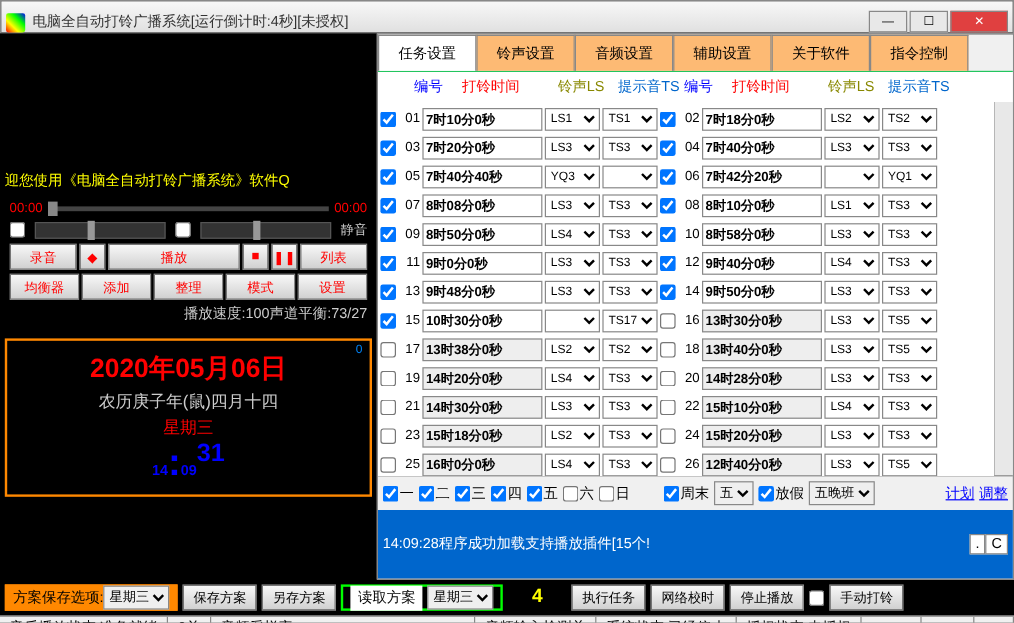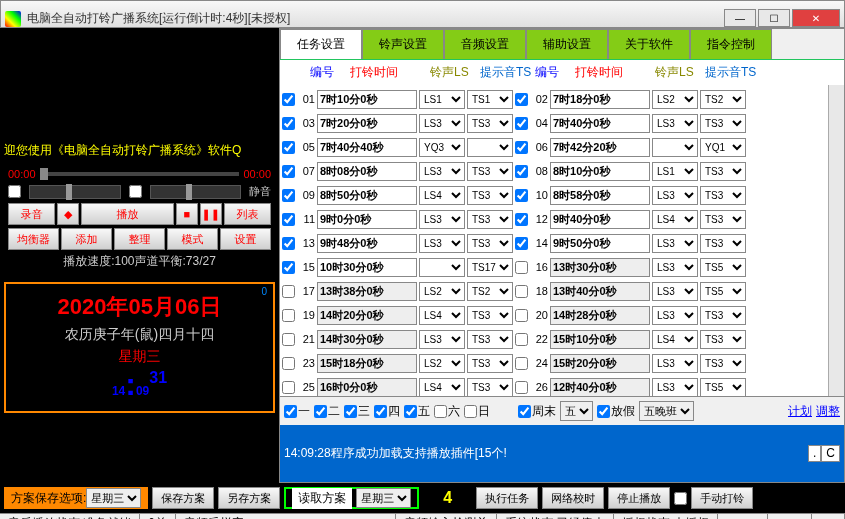--- a/index.html
+++ b/index.html
@@ -4,46 +4,46 @@
 <style>
 *{box-sizing:border-box;margin:0;padding:0;font-family:"SimSun","宋体",sans-serif;font-size:12px}
 body{background:#000;width:845px;height:519px;overflow:hidden}
 .titlebar{height:28px;background:linear-gradient(#f8f8f8,#e0e0e0);display:flex;align-items:flex-end;padding:0 4px;border:1px solid #888}
 .titlebar .icon{width:16px;height:16px;background:linear-gradient(45deg,#f00,#ff0,#0f0,#00f);border-radius:2px;margin-right:6px}
 .titlebar .title{flex:1;color:#333}
 .winbtns{display:flex;gap:2px}
 .winbtn{width:32px;height:18px;border:1px solid #888;background:#e8e8e8;display:flex;align-items:center;justify-content:center;font-size:10px;cursor:pointer}
 .winbtn.close{background:#e04040;color:#fff;width:48px}
 .main{display:flex;height:455px}
-.left{width:279px;background:#000;padding:4px}
+.left{width:314px;background:#000;padding:4px}
 .logo-area{height:110px;background:#000}
 .marquee{color:#ff0;font-size:12px;height:18px;overflow:hidden}
 .player{background:#000;color:#f00;padding:4px}
 .timeline{display:flex;align-items:center;gap:4px;margin:4px 0}
 .timeline .t{color:#f00;font-size:11px}
 .timeline .bar{flex:1;height:4px;background:#444;position:relative}
 .timeline .bar::before{content:"";position:absolute;left:0;top:-4px;width:8px;height:12px;background:#888}
 .sliders{display:flex;gap:8px;align-items:center;margin:4px 0}
 .sliders .sl{flex:1;height:14px;background:#333;position:relative;border:1px solid #555}
 .sliders .sl::before{content:"";position:absolute;left:40%;top:-2px;width:6px;height:16px;background:#999}
 .mute{color:#ccc;font-size:11px}
 .btnrow{display:flex;gap:2px;margin:3px 0}
 .pbtn{flex:1;height:22px;background:linear-gradient(#f8f8f8,#d0d0d0);border:1px solid #888;font-size:11px;cursor:pointer;display:flex;align-items:center;justify-content:center}
 .pbtn.sq{flex:0 0 22px}
-.info{color:#ccc;font-size:11px;display:flex;justify-content:center;margin:2px 0}
+.info{color:#ccc;font-size:11px;display:flex;justify-content:flex-end;margin:2px 0}
 .clock{background:#000;border:2px solid #f80;margin-top:6px;padding:8px;text-align:center;position:relative}
 .clock .sup{position:absolute;top:2px;right:6px;color:#08f;font-size:10px}
 .clock .date{color:#f00;font-size:22px;font-weight:bold}
 .clock .lunar{color:#ccc;font-size:14px;margin:4px 0}
 .clock .wd{color:#f00;font-size:14px}
 .clock .time{color:#00f;font-size:32px;font-weight:bold}
-.clock .time sup{font-size:16px}
+.clock .time sup{font-size:21px}
 .right{flex:1;background:#f0f0f0;border:1px solid #888;display:flex;flex-direction:column}
 .tabs{display:flex;background:#f0f0f0;border-bottom:1px solid #22c55e}
-.tab{padding:6px 16px;border:1px solid #888;border-bottom:none;background:#84cc16;cursor:pointer;font-size:12px}
+.tab{padding:6px 16px;border:1px solid #888;border-bottom:none;background:#fdba74;cursor:pointer;font-size:12px}
 .tab.active{background:#fff}
 .hdr{display:flex;padding:4px 8px;background:#fff;font-size:11px}
 .hdr span{display:inline-block}
 .hdr .c1{color:#00f;width:40px}
 .hdr .c2{color:#f00;width:80px}
 .hdr .c3{color:#880;width:50px}
 .hdr .c4{color:#06c;width:55px}
 .grid{flex:1;overflow-y:auto;background:#fff;padding:2px}
 .row{display:flex;align-items:center;height:24px;gap:2px}
 .cell{display:flex;align-items:center;gap:2px}

